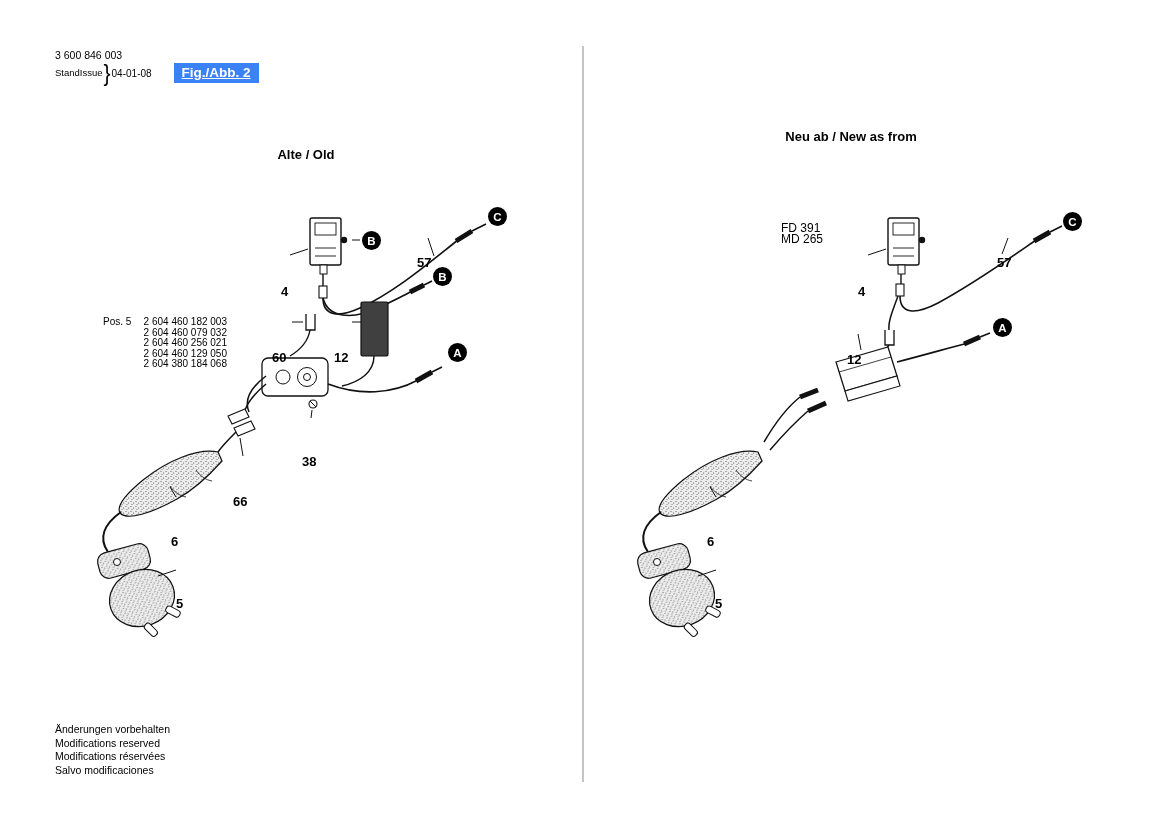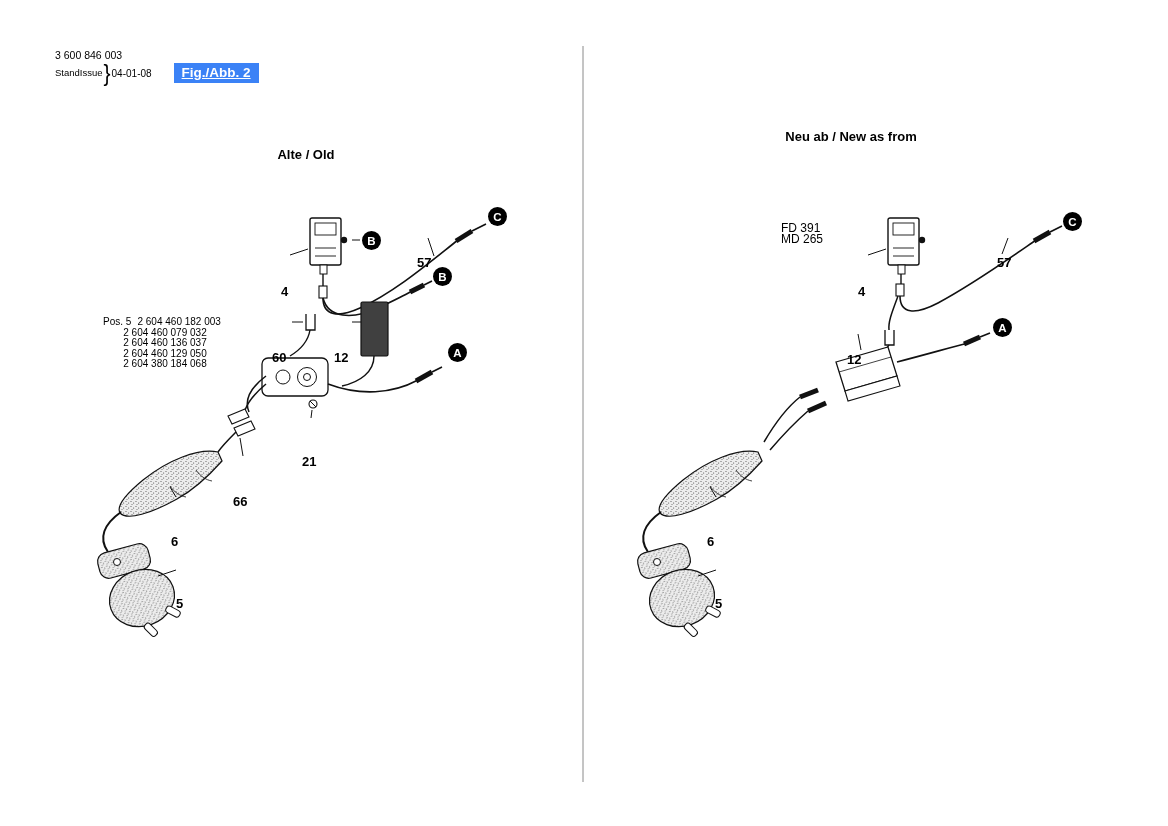--- a/index.html
+++ b/index.html
@@ -16,21 +16,21 @@
   }
   .panel-title{position:absolute;font-weight:bold;font-size:13px;transform:translateX(-50%);white-space:nowrap;}
   .hdr-row{position:absolute;left:55px;top:61px;display:flex;align-items:center;}
   .si-col{display:flex;flex-direction:row;font-size:9.5px;line-height:10.5px;}
   .brace{font-size:21px;font-weight:400;margin:0 1px 0 1px;transform:scaleY(1.1);}
   .date{font-size:10px;}
   .figbox{
     margin-left:22px;background:#3b82f6;color:#fff;font-weight:bold;font-size:13.5px;
     padding:2px 8px 3px 8px;white-space:nowrap;text-decoration:underline;
   }
-  .poslist{position:absolute;left:103px;top:317px;width:124px;font-size:10px;line-height:10.6px;text-align:center;}
+  .poslist{position:absolute;left:103px;top:317px;width:124px;font-size:10px;line-height:10.6px;text-align:right;}
   .poslist .prefix{float:left;}
   .typecodes{position:absolute;left:781px;top:223px;font-size:12px;line-height:11px;}
   .footer{position:absolute;left:55px;top:723px;font-size:10.5px;line-height:13.5px;}
   svg.art{position:absolute;left:0;top:0;}
 </style>
 </head>
 <body>
 
 <div class="abs" style="inset:0;">
 
@@ -194,46 +194,52 @@
 
   <div class="panel-title" style="left:306px;top:147px;">Alte / Old</div>
   <div class="panel-title" style="left:851px;top:129px;">Neu ab / New as from</div>
 
   <div class="poslist">
     <div>
       <span class="prefix">Pos. 5</span>
       <span>2 604 460 182 003</span>
     </div>
     <div>2 604 460 079 032</div>
-    <div>2 604 460 136 037</div>
+    <div>2 604 460 256 021</div>
     <div>2 604 460 129 050</div>
     <div>2 604 380 184 068</div>
   </div>
 
   <div class="typecodes">
     <div>FD 391</div>
     <div>MD 265</div>
   </div>
 
   <span class="callout" style="left:281px;top:248px;">4</span>
   <span class="callout" style="left:417px;top:219px;">57</span>
   <span class="callout" style="left:272px;top:314px;">60</span>
   <span class="callout" style="left:334px;top:314px;">12</span>
-  <span class="callout" style="left:302px;top:418px;">21</span>
+  <span class="callout" style="left:302px;top:418px;">38</span>
   <span class="callout" style="left:233px;top:458px;">66</span>
   <span class="callout" style="left:171px;top:498px;">6</span>
   <span class="callout" style="left:176px;top:560px;">5</span>
 
   <span class="callout" style="left:858px;top:248px;">4</span>
   <span class="callout" style="left:997px;top:219px;">57</span>
   <span class="callout" style="left:847px;top:316px;">12</span>
   <span class="callout" style="left:707px;top:498px;">6</span>
   <span class="callout" style="left:715px;top:560px;">5</span>
 
   <span class="badge" style="left:362px;top:231px;">B</span>
   <span class="badge" style="left:488px;top:207px;">C</span>
   <span class="badge" style="left:433px;top:267px;">B</span>
   <span class="badge" style="left:448px;top:343px;">A</span>
   <span class="badge" style="left:1063px;top:212px;">C</span>
   <span class="badge" style="left:993px;top:318px;">A</span>
 
+  <div class="footer">
+    <div>Änderungen vorbehalten</div>
+    <div>Modifications reserved</div>
+    <div>Modifications réservées</div>
+    <div>Salvo modificaciones</div>
+  </div>
 
 </div>
 
 </body></html>

